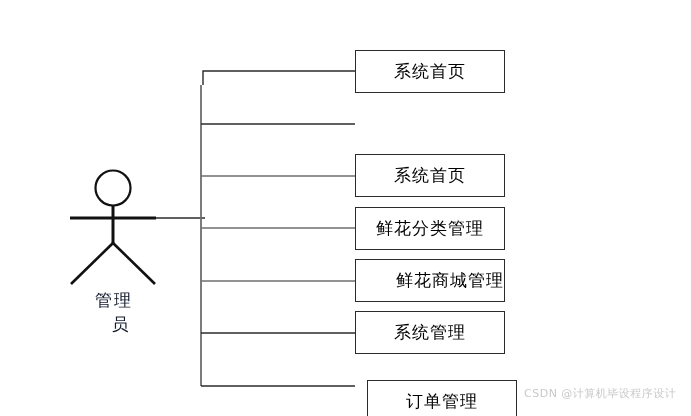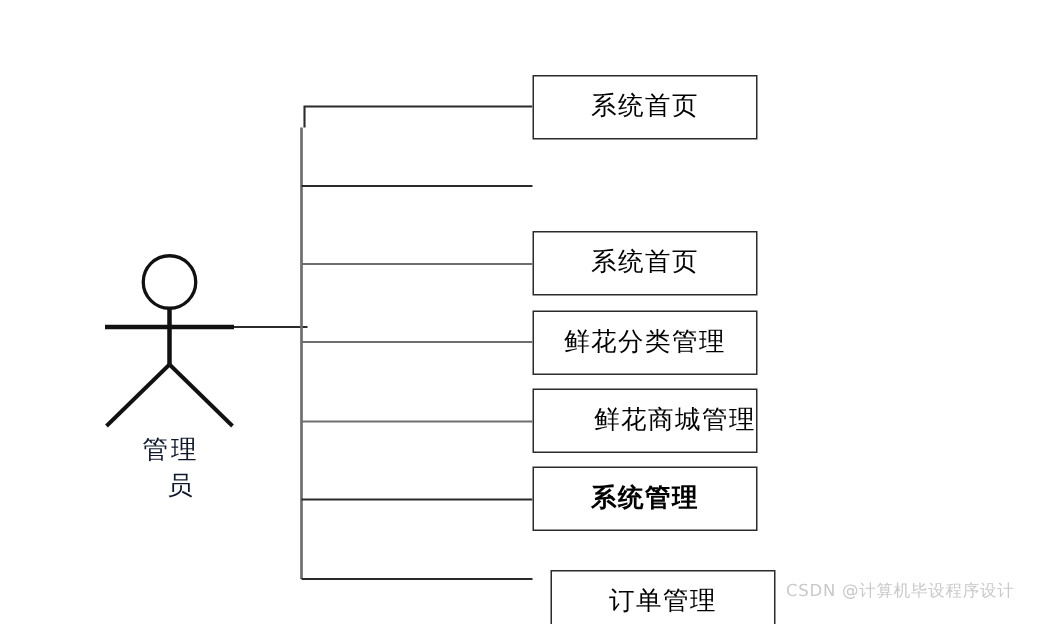--- a/index.html
+++ b/index.html
@@ -120,21 +120,21 @@
   </div>
 
   <div class="usecase-box" style="left:355px; top:207px;">
     <span class="usecase-label">鲜花分类管理</span>
   </div>
 
   <div class="usecase-box" style="left:355px; top:259px;justify-content:flex-end;">
     <span class="usecase-label">鲜花商城管理</span>
   </div>
 
-  <div class="usecase-box" style="left:355px; top:311px;font-weight:bold;">
+  <div class="usecase-box" style="left:355px; top:311px;">
     <span class="usecase-label">系统管理</span>
   </div>
 
   <div class="usecase-box" style="left:355px; top:380px;margin-left:12px;">
     <span class="usecase-label">订单管理</span>
   </div>
 
   <div id="actor-label">
     <span>管理</span>
     <span class="line2">员</span>

